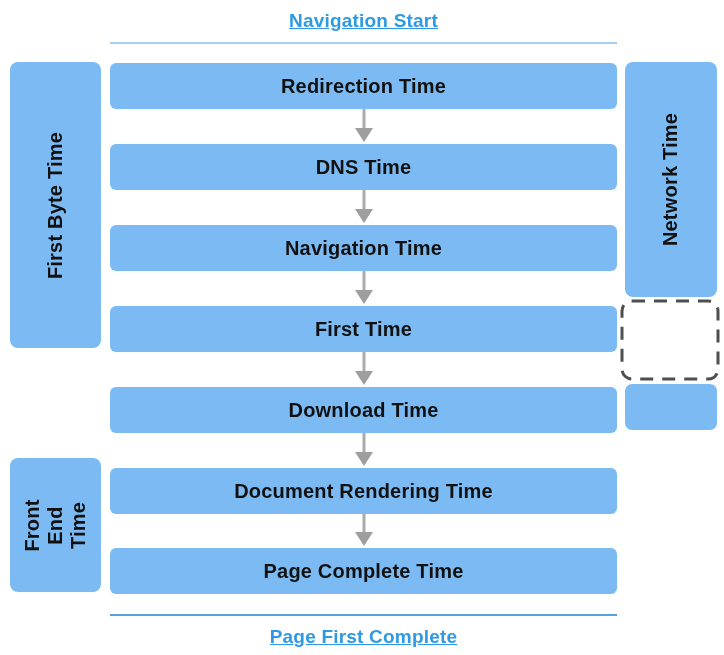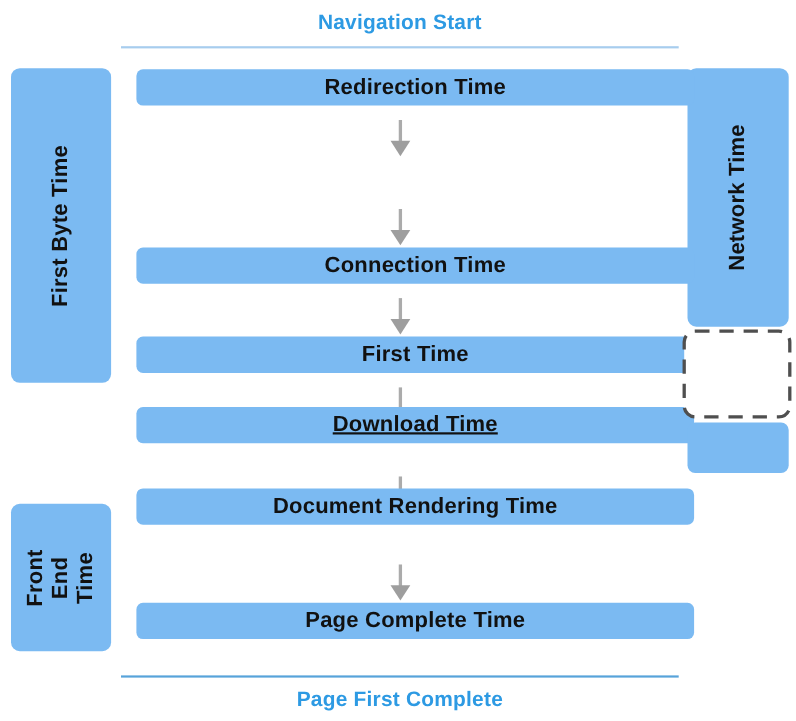--- a/index.html
+++ b/index.html
@@ -11,34 +11,34 @@
     --divider-bottom:#57a3da;
     --step-text:#111111;
   }
   html,body{margin:0;padding:0;background:#ffffff;}
   .canvas{
     position:relative;width:724px;height:655px;background:#ffffff;overflow:hidden;
     font-family:"Liberation Sans",sans-serif;
   }
   .title{
     position:absolute;left:110px;width:507px;text-align:center;
-    font-size:19px;font-weight:700;color:var(--accent-text);letter-spacing:.2px;
+    font-size:19px;font-weight:700;color:var(--accent-text);letter-spacing:.2px;text-decoration:underline;
   }
   .title-top{top:10px;}
   .title-bottom{top:626px;}
   .divider{position:absolute;left:110px;width:507px;height:2px;}
   .divider-top{top:42px;background:var(--divider-top);}
   .divider-bottom{top:614px;background:var(--divider-bottom);}
   .step{
-    position:absolute;left:110px;width:507px;height:33px;border-radius:6px;
+    position:absolute;left:110px;width:507px;height:46px;border-radius:6px;
     background:var(--box-fill);display:flex;align-items:center;justify-content:center;
-    font-size:20px;font-weight:700;color:var(--step-text);letter-spacing:.2px;margin-left:14px;
+    font-size:20px;font-weight:700;color:var(--step-text);letter-spacing:.2px;
   }
   .step-0{top:63px;} .step-1{top:144px;} .step-2{top:225px;}
-  .step-3{top:306px;} .step-4{top:370px;text-decoration:underline;} .step-5{top:444px;} .step-6{top:548px;}
+  .step-3{top:306px;} .step-4{top:387px;} .step-5{top:468px;} .step-6{top:548px;}
   .vbar{
     position:absolute;background:var(--box-fill);border-radius:8px;
     display:flex;align-items:center;justify-content:center;
   }
   .vtext{
     transform:rotate(-90deg);white-space:nowrap;text-align:center;
     font-size:20px;font-weight:700;color:var(--step-text);letter-spacing:.2px;line-height:1.15;
   }
   .vtext.wrap{white-space:normal;width:112px;}
   .bar-first-byte{left:10px;top:62px;width:91px;height:286px;}
@@ -74,28 +74,29 @@
   </div>
 
   <div class="step step-0">Redirection Time</div>
   <div class="arrow arrow-0">
     <svg width="20" height="34" viewBox="0 0 20 34">
         <rect x="8.5" y="0" width="3" height="20" fill="#ababab"></rect>
         <path d="M1 19 L19 19 L10 33 Z" fill="#9e9e9e"></path>
       </svg>
   </div>
 
+  <div class="step step-1">DNS Time</div>
   <div class="arrow arrow-1">
     <svg width="20" height="34" viewBox="0 0 20 34">
         <rect x="8.5" y="0" width="3" height="20" fill="#ababab"></rect>
         <path d="M1 19 L19 19 L10 33 Z" fill="#9e9e9e"></path>
       </svg>
   </div>
 
-  <div class="step step-2">Connection Time</div>
+  <div class="step step-2">Navigation Time</div>
   <div class="arrow arrow-2">
     <svg width="20" height="34" viewBox="0 0 20 34">
         <rect x="8.5" y="0" width="3" height="20" fill="#ababab"></rect>
         <path d="M1 19 L19 19 L10 33 Z" fill="#9e9e9e"></path>
       </svg>
   </div>
 
   <div class="step step-3">First Time</div>
   <div class="arrow arrow-3">
     <svg width="20" height="34" viewBox="0 0 20 34">

